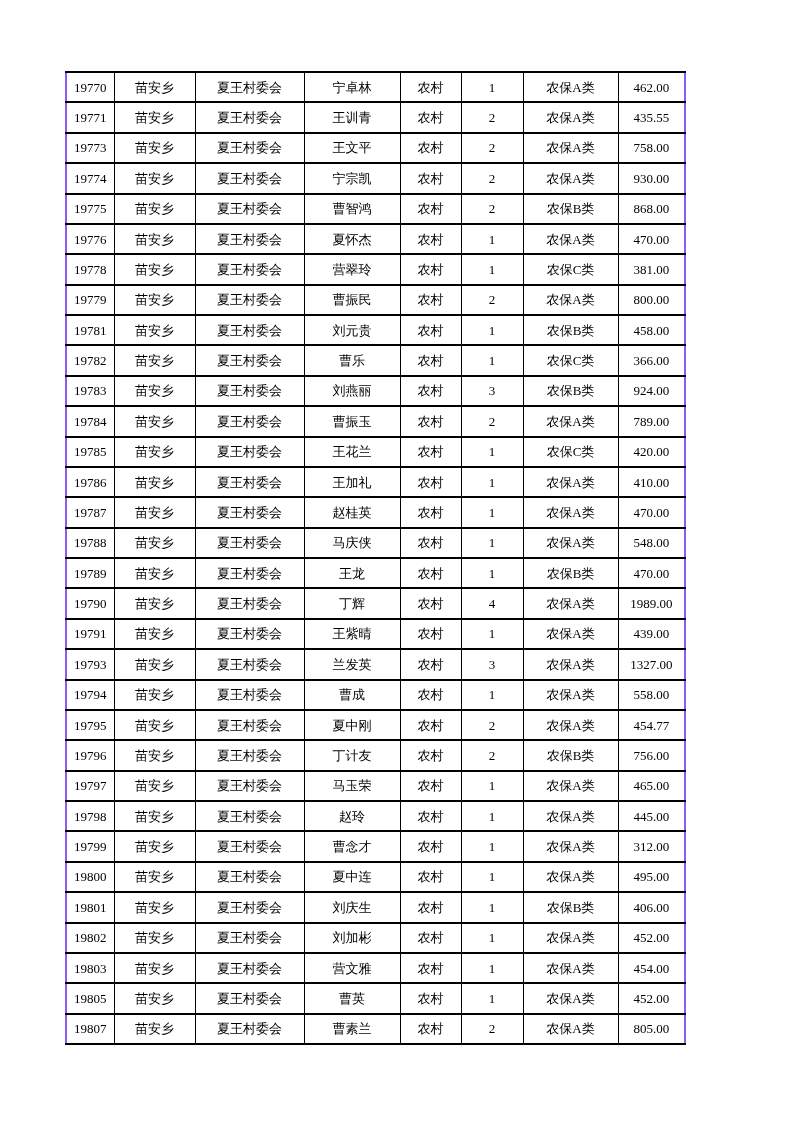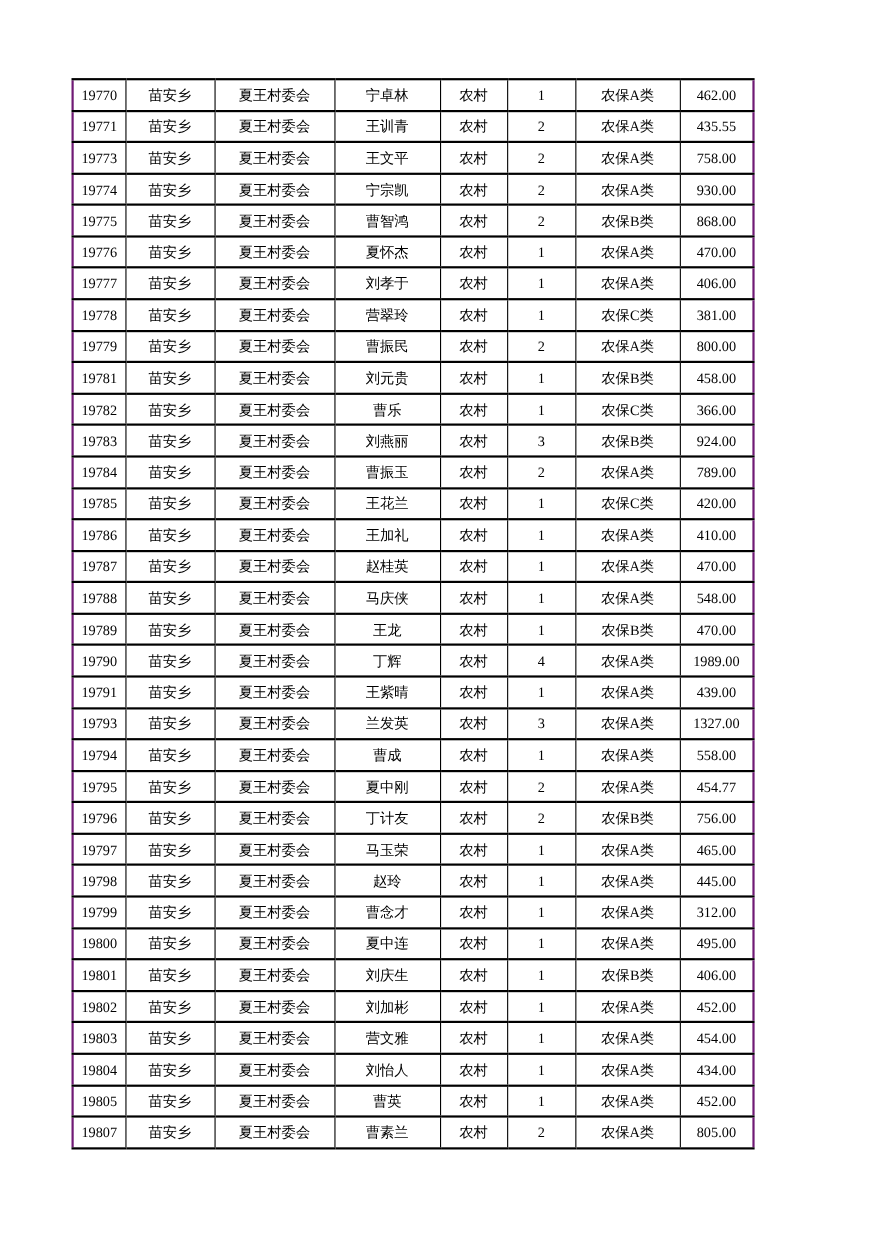--- a/index.html
+++ b/index.html
@@ -34,21 +34,21 @@
     text-align: center;
     vertical-align: middle;
     font-size: 13px;
     line-height: 1;
     padding: 0;
     white-space: nowrap;
     overflow: hidden;
     color: #000000;
   }
   table.data-table {
-    border: 2px solid #701a75;
+    border: 2px solid #8b5cf6;
   }
 </style>
 </head>
 <body>
 
 <div class="page">
   <table class="data-table">
     <colgroup>
       <col style="width:48px">
       <col style="width:81px">
@@ -114,30 +114,20 @@
     <td>19776</td>
     <td>苗安乡</td>
     <td>夏王村委会</td>
     <td>夏怀杰</td>
     <td>农村</td>
     <td>1</td>
     <td>农保A类</td>
     <td>470.00</td>
   </tr>
         <tr>
-    <td>19777</td>
-    <td>苗安乡</td>
-    <td>夏王村委会</td>
-    <td>刘孝于</td>
-    <td>农村</td>
-    <td>1</td>
-    <td>农保A类</td>
-    <td>406.00</td>
-  </tr>
-        <tr>
     <td>19778</td>
     <td>苗安乡</td>
     <td>夏王村委会</td>
     <td>营翠玲</td>
     <td>农村</td>
     <td>1</td>
     <td>农保C类</td>
     <td>381.00</td>
   </tr>
         <tr>
@@ -362,30 +352,20 @@
   </tr>
         <tr>
     <td>19803</td>
     <td>苗安乡</td>
     <td>夏王村委会</td>
     <td>营文雅</td>
     <td>农村</td>
     <td>1</td>
     <td>农保A类</td>
     <td>454.00</td>
-  </tr>
-        <tr>
-    <td>19804</td>
-    <td>苗安乡</td>
-    <td>夏王村委会</td>
-    <td>刘怡人</td>
-    <td>农村</td>
-    <td>1</td>
-    <td>农保A类</td>
-    <td>434.00</td>
   </tr>
         <tr>
     <td>19805</td>
     <td>苗安乡</td>
     <td>夏王村委会</td>
     <td>曹英</td>
     <td>农村</td>
     <td>1</td>
     <td>农保A类</td>
     <td>452.00</td>

